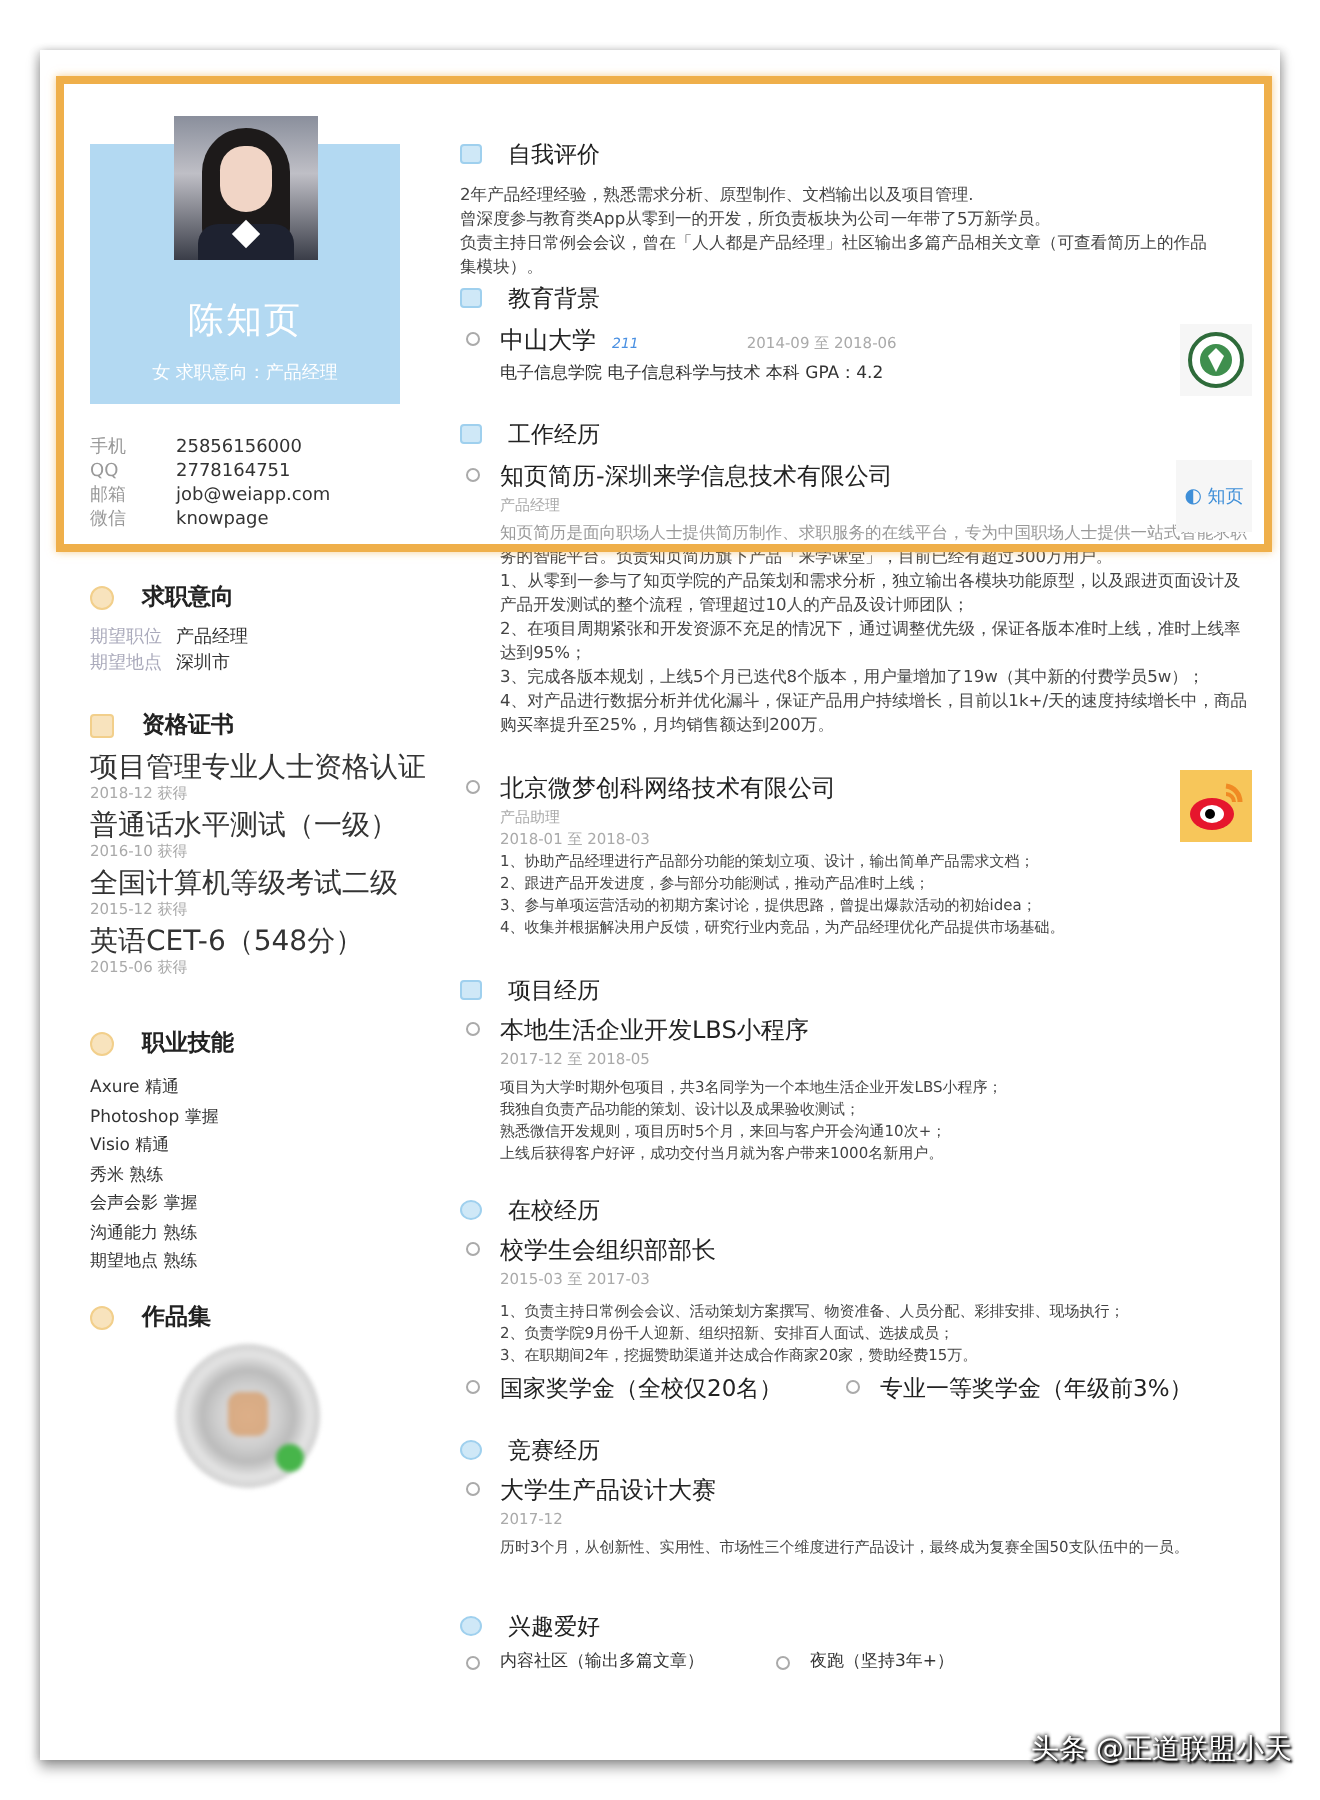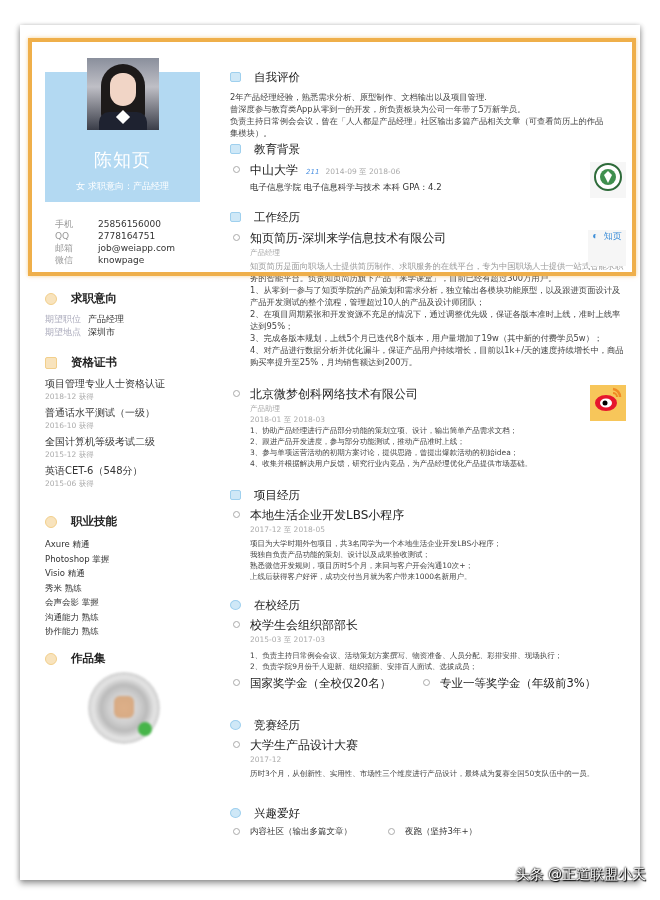--- a/index.html
+++ b/index.html
@@ -27,38 +27,38 @@
     overflow: hidden;
   }
   .photo .hair { position: absolute; left: 14px; top: 6px; width: 44px; height: 58px; border-radius: 22px 22px 8px 8px; background: #1d1a1a; }
   .photo .face { position: absolute; left: 23px; top: 15px; width: 26px; height: 33px; border-radius: 13px 13px 14px 14px; background: #f1d5c6; }
   .photo .suit { position: absolute; left: 12px; top: 54px; width: 48px; height: 20px; border-radius: 10px 10px 0 0; background: #1e2230; }
   .photo .collar { position: absolute; left: 31px; top: 54px; width: 10px; height: 10px; background: #fff; transform: rotate(45deg); }
 
   .name { position: absolute; left: 45px; top: 148px; width: 155px; text-align: center; font-size: 18px; color: #fff; letter-spacing: 1px; }
   .subtitle { position: absolute; left: 45px; top: 180px; width: 155px; text-align: center; font-size: 9px; color: #fff; }
 
-  .contact { position: absolute; left: 45px; top: 218px; width: 180px; font-size: 9px; margin-left: 10px; }
+  .contact { position: absolute; left: 45px; top: 218px; width: 180px; font-size: 9px; }
   .contact .row { display: flex; height: 12px; line-height: 12px; }
   .contact .k { width: 43px; color: #999; }
   .contact .v { color: #333; }
 
   .lsec-title { display: flex; align-items: center; font-size: 11.5px; font-weight: bold; color: #222; }
   .lsec-title .ico { width: 12px; height: 12px; margin-right: 14px; border-radius: 50%; }
   .ico-orange { background: #f8e3bd; border: 1px solid #f2cf8b; }
 
   .intent { position: absolute; left: 45px; top: 291px; width: 180px; }
   .intent .rows { margin-top: 7px; font-size: 9px; }
   .intent .row { display: flex; height: 13px; line-height: 13px; }
   .intent .k { width: 43px; color: #aab; }
 
   .cert { position: absolute; left: 45px; top: 355px; width: 180px; }
   .cert .items { margin-top: 7px; }
   .cert .item { margin-bottom: 4px; }
-  .cert .t { font-size: 10px; color: #333; line-height: 14px; }
+  .cert .t { font-size: 14px; color: #333; line-height: 14px; }
   .cert .d { font-size: 7.5px; color: #aaa; line-height: 11px; }
 
   .skills { position: absolute; left: 45px; top: 514px; width: 180px; }
   .skills .items { margin-top: 8px; font-size: 8.5px; color: #333; }
   .skills .item { height: 14.5px; line-height: 14.5px; }
 
   .portfolio { position: absolute; left: 45px; top: 651px; width: 180px; }
   .qr {
     position: absolute; left: 88px; top: 672px; width: 72px; height: 72px; border-radius: 50%;
     background: radial-gradient(circle at 50% 50%, #e7e0e0 0%, #cfcfcf 30%, #bbb 45%, #e4e4e4 60%, #c9c9c9 75%, #f4f4f4 100%);
@@ -69,22 +69,22 @@
   .sec-title { display: flex; align-items: center; font-size: 11.5px; color: #222; height: 18px; }
   .sec-title .ico { width: 11px; height: 10px; margin-right: 13px; border-radius: 2px; background: #cfe8f7; border: 1px solid #9fd0ee; }
   .sec-title .ico.circle { border-radius: 50%; }
   .para { font-size: 8.3px; color: #444; line-height: 12px; }
   .entry { position: relative; padding-left: 20px; }
   .entry .dot { position: absolute; left: 3px; top: 5px; width: 7px; height: 7px; border-radius: 50%; border: 1px solid #aaa; }
   .entry .title { font-size: 12px; color: #222; line-height: 18px; }
   .entry .sub { font-size: 7.5px; color: #aaa; line-height: 11px; }
   .entry .meta { font-size: 8.5px; color: #333; line-height: 13px; }
   .tag211 { font-size: 7px; color: #4a90e2; font-style: italic; margin: 0 6px 0 8px; }
-  .date-inline { font-size: 7.5px; color: #aaa; }
-  .logo { position: absolute; right: 4px; width: 36px; height: 36px; background: #f6f6f6; display: flex; align-items: flex-start; justify-content: center; font-family: Liberation Mono, monospace; }
+  .date-inline { font-size: 7.5px; color: #aaa; margin-left: 48px; }
+  .logo { position: absolute; right: 4px; width: 36px; height: 36px; background: #f6f6f6; display: flex; align-items: center; justify-content: center; }
 
   .sec { position: absolute; left: 230px; width: 400px; }
 </style>
 </head>
 <body>
 
 <div class="paper"></div>
 <div class="frame"></div>
 
 <div class="hero"></div>
@@ -163,21 +163,21 @@
       <span class="ico ico-orange"></span>
       <span>职业技能</span>
     </div>
   <div class="items">
     <div class="item">Axure  精通</div>
     <div class="item">Photoshop  掌握</div>
     <div class="item">Visio  精通</div>
     <div class="item">秀米  熟练</div>
     <div class="item">会声会影  掌握</div>
     <div class="item">沟通能力  熟练</div>
-    <div class="item">协作能力  熟练</div>
+    <div class="item">期望地点  熟练</div>
   </div>
 </div>
 
 <div class="portfolio">
   <div class="lsec-title">
       <span class="ico ico-orange"></span>
       <span>作品集</span>
     </div>
 </div>
 <div class="qr">
@@ -286,20 +286,21 @@
       <span class="ico circle"></span>
       <span>在校经历</span>
     </div>
   <div class="entry" style="margin-top:2px">
     <span class="dot"></span>
     <div class="title">校学生会组织部部长</div>
     <div class="sub">2015-03 至 2017-03</div>
     <div class="para" style="font-size:7.5px;line-height:11px;margin-top:5px">
       <div>1、负责主持日常例会会议、活动策划方案撰写、物资准备、人员分配、彩排安排、现场执行；</div>
       <div>2、负责学院9月份千人迎新、组织招新、安排百人面试、选拔成员；</div>
+      <div>3、在职期间2年，挖掘赞助渠道并达成合作商家20家，赞助经费15万。</div>
     </div>
   </div>
   <div style="display:flex;margin-top:2px">
     <div class="entry" style="width:190px">
         <span class="dot"></span>
         <div class="title" style="font-size:11.5px">国家奖学金（全校仅20名）</div>
       </div>
     <div class="entry">
         <span class="dot"></span>
         <div class="title" style="font-size:11.5px">专业一等奖学金（年级前3%）</div>

